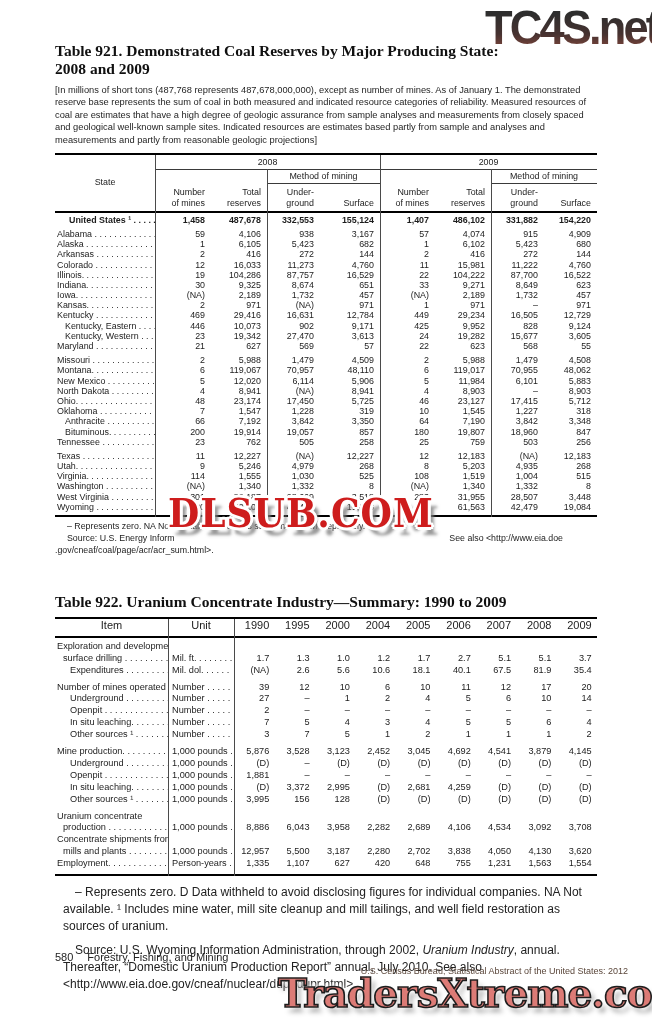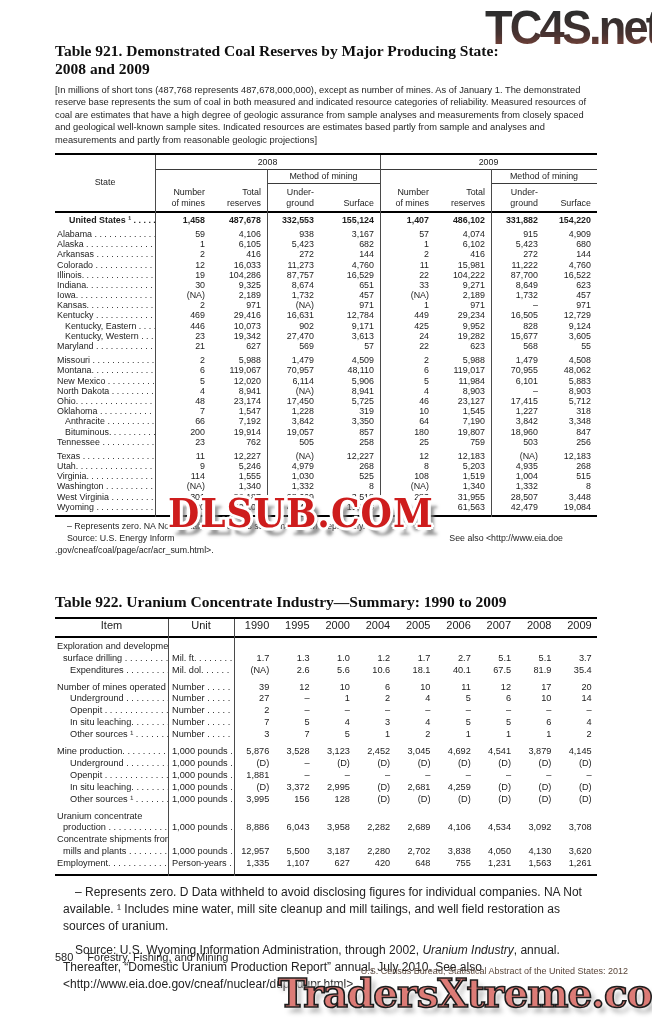--- a/index.html
+++ b/index.html
@@ -842,21 +842,21 @@
               <span class="nm-in">Person-years</span>
             </span>
             <span class="uc-y">1,335</span>
             <span class="uc-y">1,107</span>
             <span class="uc-y">627</span>
             <span class="uc-y">420</span>
             <span class="uc-y">648</span>
             <span class="uc-y">755</span>
             <span class="uc-y">1,231</span>
             <span class="uc-y">1,563</span>
-            <span class="uc-y">1,261</span>
+            <span class="uc-y">1,554</span>
           </div>
         </div>
       <div class="vline uv1"></div>
       <div class="vline uv2"></div>
     </div>
 
     <div class="fnotes922" style="margin-top:4px;">
       <p>–  Represents zero. D Data withheld to avoid disclosing figures for individual companies. NA Not available. ¹ Includes mine water, mill site cleanup and mill tailings, and well field restoration as sources of uranium.</p>
       <p><span>Source: U.S. Wyoming Information Administration, through 2002, </span><span class="ital">Uranium Industry</span><span>, annual. Thereafter, “Domestic Uranium Production Report” annual, July 2010. See also &lt;http://www.eia.doe.gov/cneaf/nuclear/dupr/dupr.html&gt;.</span></p>
     </div>

